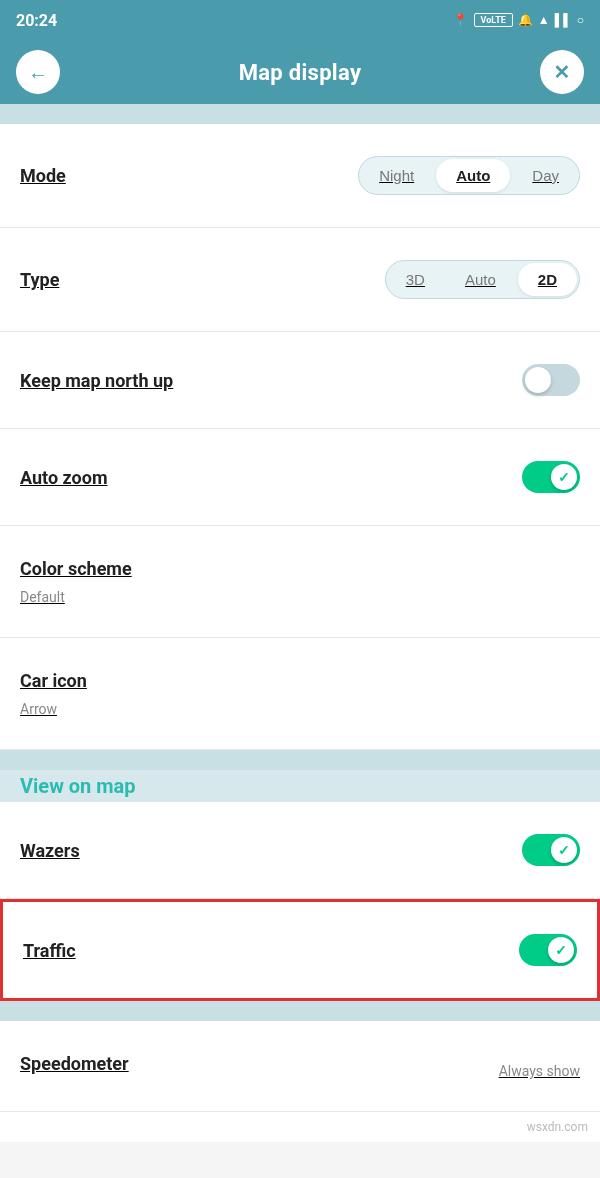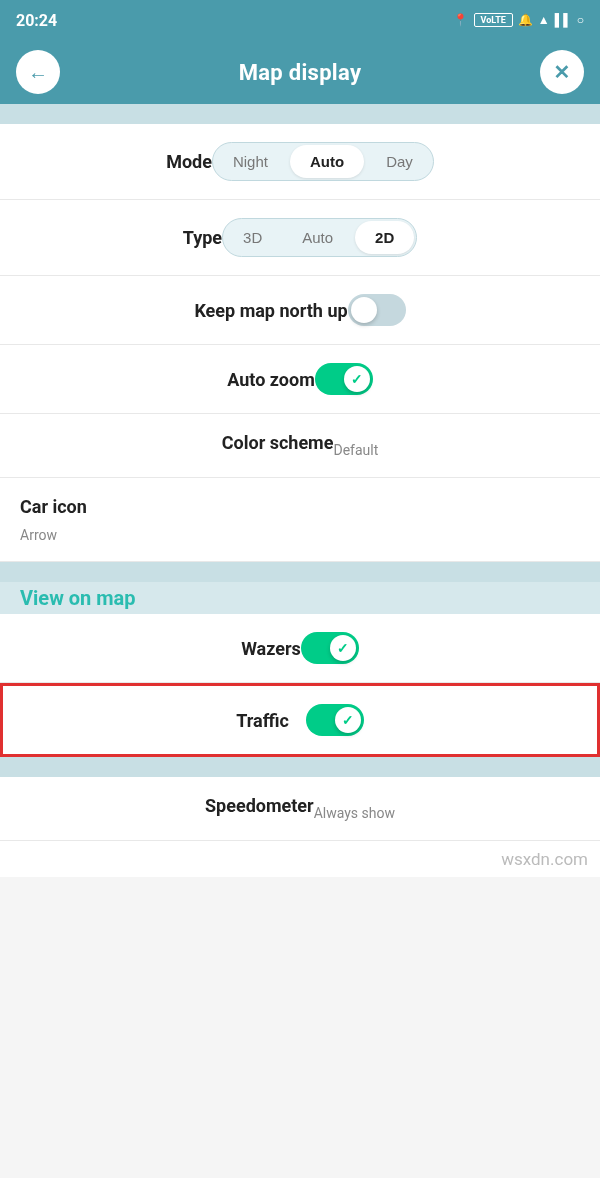--- a/index.html
+++ b/index.html
@@ -78,24 +78,25 @@
     }
 
     
     .settings-list {
       background: white;
     }
 
     .setting-row {
       display: flex;
       align-items: center;
-      justify-content: center;
-      padding: 18px 20px;
+      justify-content: space-between;
+      padding: 32px 20px;
       border-bottom: 1px solid #e8e8e8;
       min-height: 64px;
+      text-decoration: underline;
     }
 
     .setting-label {
       font-size: 18px;
       font-weight: bold;
       color: #222;
     }
 
     .setting-sublabel {
       font-size: 14px;
@@ -192,21 +193,21 @@
 
     
     .traffic-highlight {
       border: 3px solid #e03030;
       margin: 0;
     }
 
     .watermark {
       text-align: right;
       padding: 8px 12px;
-      font-size: 17px;
+      font-size: 12px;
       color: #bbb;
       background: white;
     }
   </style>
 </head>
 <body>
 
 <div class="status-bar">
   <span class="status-time">20:24</span>
   <div class="status-icons">
@@ -262,21 +263,21 @@
     <label class="toggle">
       <input type="checkbox" checked="" style="">
       <div class="toggle-slider on">
         <div class="toggle-knob on">
           <span class="check-icon">✓</span>
         </div>
       </div>
     </label>
   </div>
 
-  <div class="setting-row" style="cursor:pointer; align-items: flex-start;">
+  <div class="setting-row" style="cursor:pointer; flex-direction: column; align-items: flex-start;">
     <span class="setting-label">Color scheme</span>
     <span class="setting-sublabel">Default</span>
   </div>
 
   <div class="setting-row" style="cursor:pointer; flex-direction: column; align-items: flex-start;">
     <span class="setting-label">Car icon</span>
     <span class="setting-sublabel">Arrow</span>
   </div>
 
 </div>

